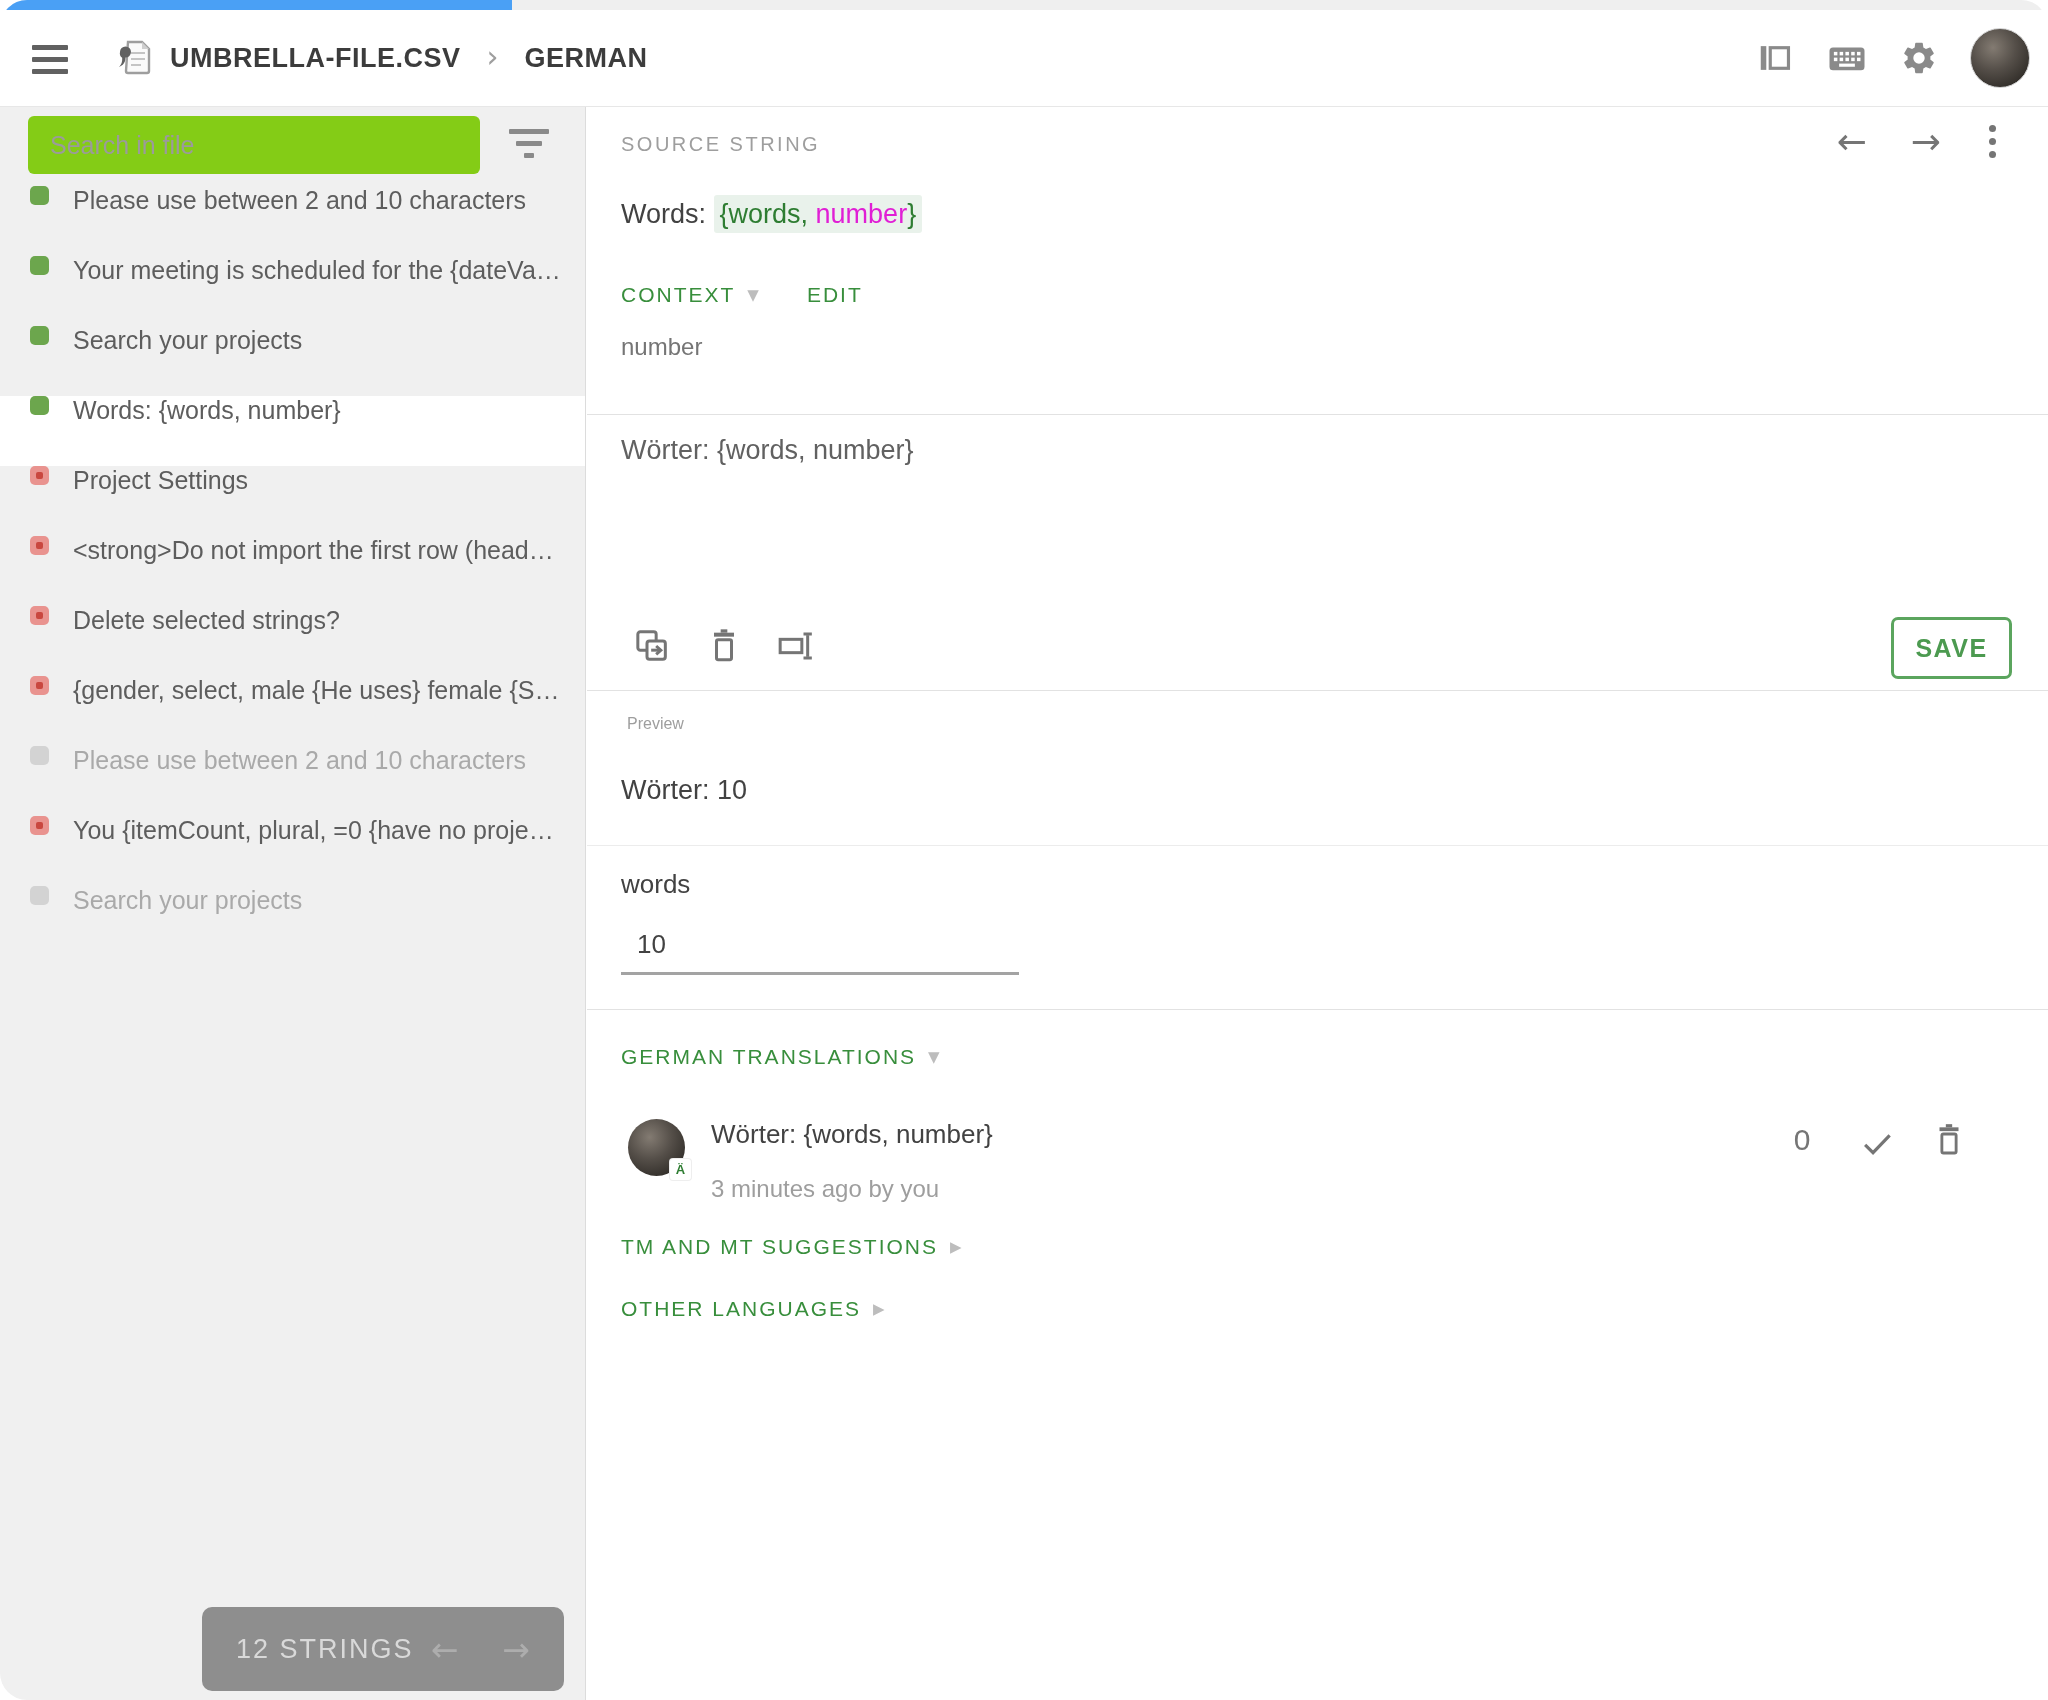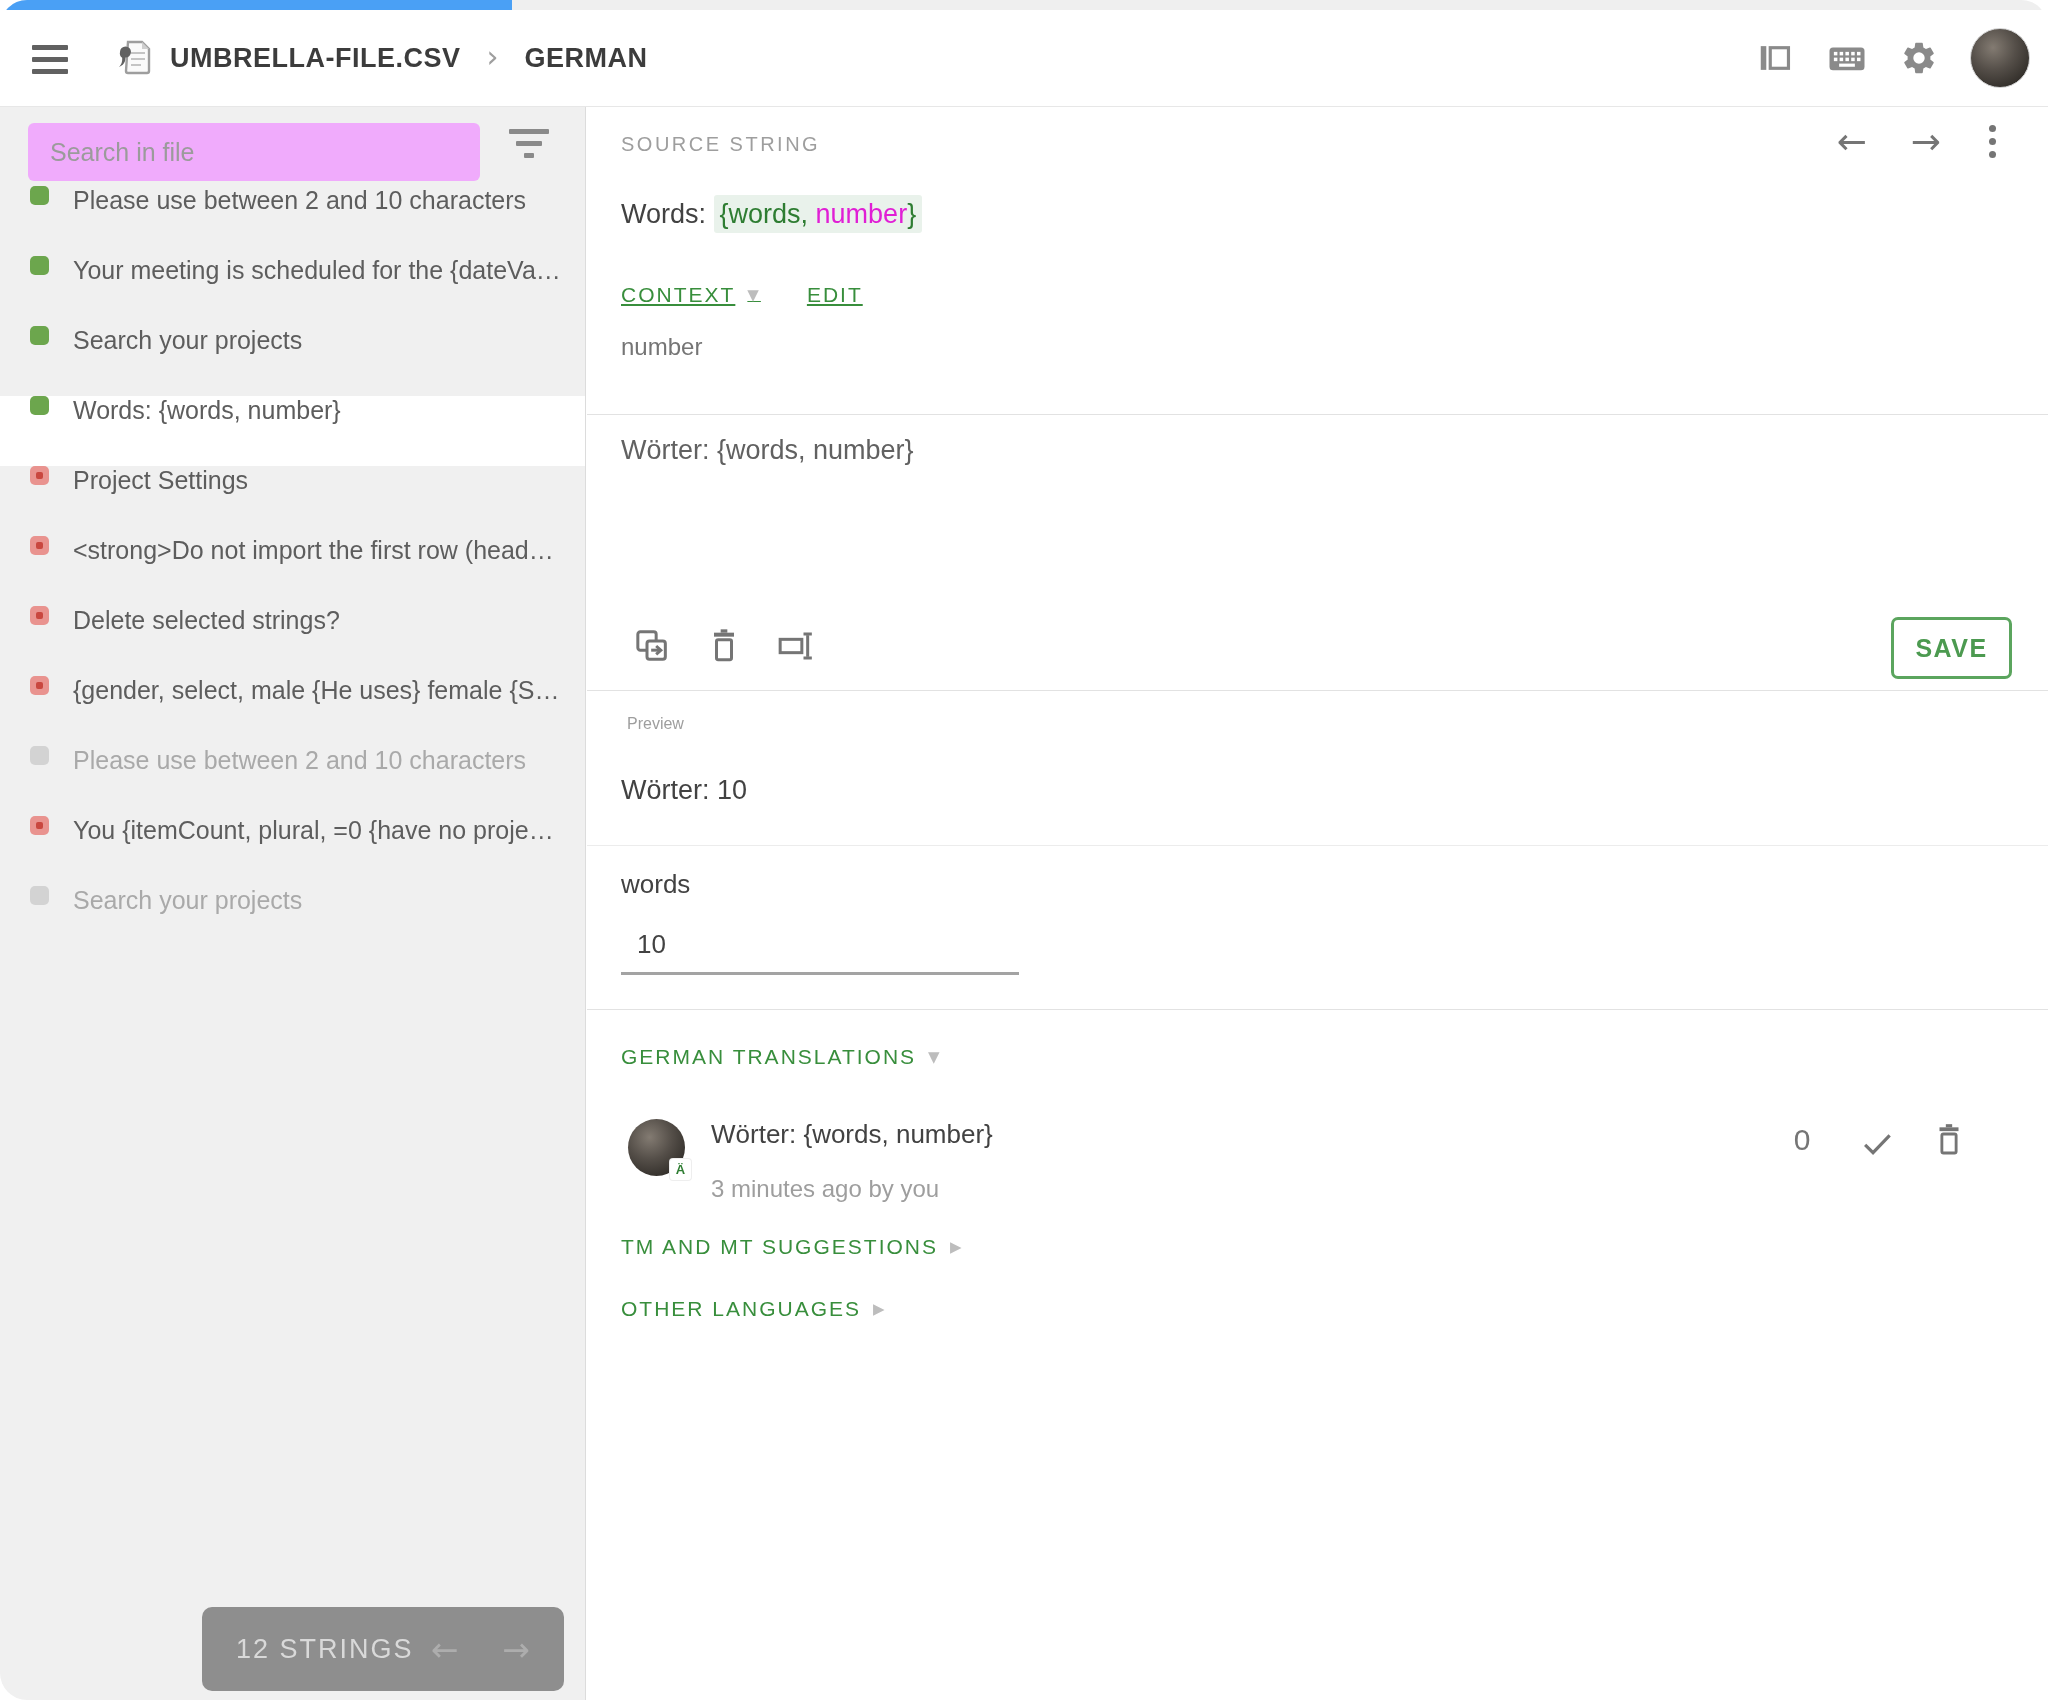--- a/index.html
+++ b/index.html
@@ -18,21 +18,21 @@
   .crumb { position:absolute; left:112px; top:0; height:96px; display:flex; align-items:center; }
   .crumb .fileicon { margin-right:14px; display:flex; align-items:center; }
   .crumb-text { font-size:27px; font-weight:bold; color:#3c3c3c; letter-spacing:0.5px; }
   .crumb .chev { font-family:"DejaVu Sans",sans-serif; color:#9e9e9e; font-size:30px; margin:0 26px 4px 26px; }
   .header-icons { position:absolute; right:18px; top:0; height:96px; display:flex; align-items:center; gap:32px; }
   .hicon { color:#8a8a8a; display:flex; align-items:center; justify-content:center; cursor:pointer; }
   .avatar { width:60px; height:60px; border-radius:50%; background:radial-gradient(circle at 38% 32%, #837b72 0%, #554f49 42%, #26231f 92%); border:1px solid #d0d0d0; }
 
   
   .sidebar { position:absolute; top:107px; left:0; width:586px; height:1593px; background:#f0f0f0; border-right:1px solid #dcdcdc; }
-  .search-box { position:absolute; left:28px; top:16px; width:452px; height:58px; background:#f0abfc; border-radius:6px; display:flex; align-items:center; }
+  .search-box { position:absolute; left:28px; top:9px; width:452px; height:58px; background:#84cc16; border-radius:6px; display:flex; align-items:center; }
   .search-box input { width:100%; height:100%; background:transparent; border:none; outline:none; padding:0 22px; font-size:25px; color:#555; font-family:inherit; }
   .search-box input::placeholder { color:#9b9b9b; }
   .filter { position:absolute; right:34px; top:22px; width:44px; height:36px; display:flex; flex-direction:column; align-items:center; gap:7px; cursor:pointer; }
   .filter i { display:block; height:5px; background:#8a8a8a; border-radius:1px; }
   .filter i:nth-child(1){ width:40px; } .filter i:nth-child(2){ width:26px; } .filter i:nth-child(3){ width:10px; }
 
   .string-list { position:absolute; top:79px; left:0; right:0; }
   .srow { height:70px; display:flex; align-items:flex-start; padding:0 20px 0 30px; gap:24px; cursor:pointer; }
   .srow.selected { background:#ffffff; }
   .sq { width:19px; height:19px; border-radius:5px; flex:0 0 auto; position:relative; }
@@ -54,21 +54,21 @@
   .nav-cluster { position:absolute; right:48px; top:14px; display:flex; align-items:center; gap:44px; }
   .nav-arrow { font-family:"DejaVu Sans",sans-serif; font-size:36px; color:#757575; cursor:pointer; }
   .dots { display:flex; flex-direction:column; gap:6px; cursor:pointer; padding:4px; }
   .dots i { width:7px; height:7px; border-radius:50%; background:#757575; }
 
   .src-text { position:absolute; left:34px; top:92px; font-size:27px; color:#424242; }
   .hl { background:#e9f2eb; border-radius:3px; padding:4px 6px; }
   .tok-green { color:#2e7d32; }
   .tok-magenta { color:#e01fd5; }
 
-  .ctx-row { position:absolute; left:34px; top:176px; display:flex; align-items:flex-end; font-size:21px; letter-spacing:2px; color:#388e3c; font-weight:500;text-decoration:underline; }
+  .ctx-row { position:absolute; left:34px; top:176px; display:flex; align-items:flex-end; font-size:21px; letter-spacing:2px; color:#388e3c; font-weight:500; }
   .tri-down, .tri-right { font-family:"DejaVu Sans",sans-serif; color:#bdbdbd; font-size:15px; margin-left:12px; }
   .ctx-edit { margin-left:46px; cursor:pointer; }
   .ctx-toggle { cursor:pointer; display:flex; align-items:center; }
   .ctx-value { position:absolute; left:34px; top:226px; font-size:24px; color:#757575; }
 
   .divider { position:absolute; left:0; right:0; height:1px; background:#e2e2e2; }
   .d1 { top:307px; } .d2 { top:583px; } .d3 { top:738px; background:#ececec; } .d4 { top:902px; }
 
   .trans-text { position:absolute; left:34px; top:328px; width:1200px; min-height:160px; font-size:27px; color:#616161; cursor:text; }
 

